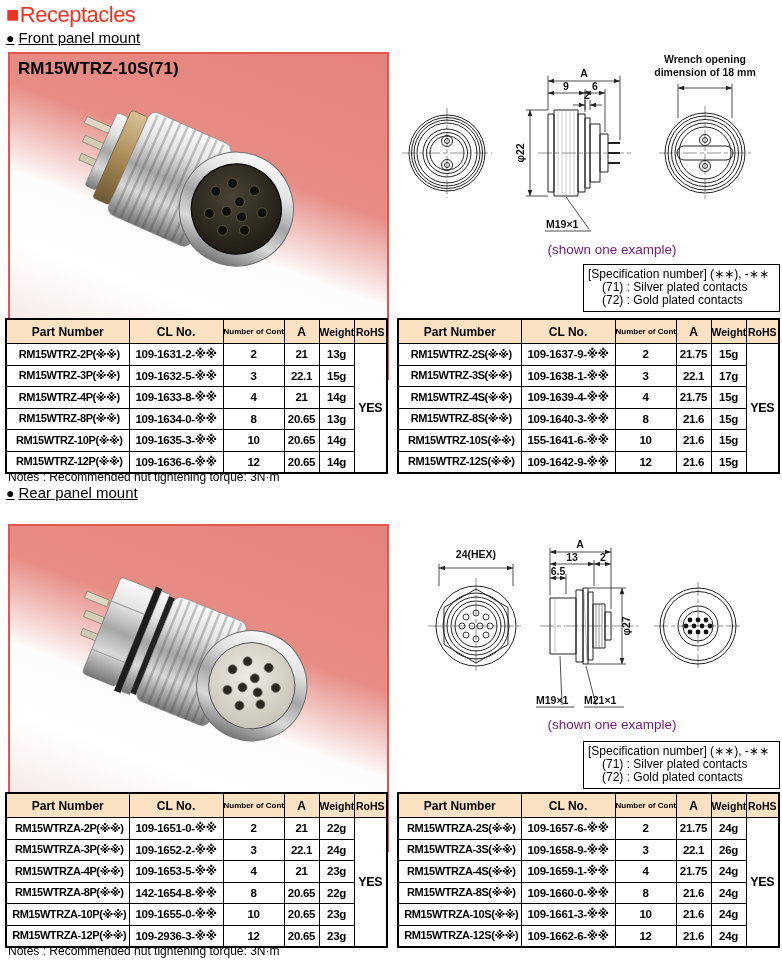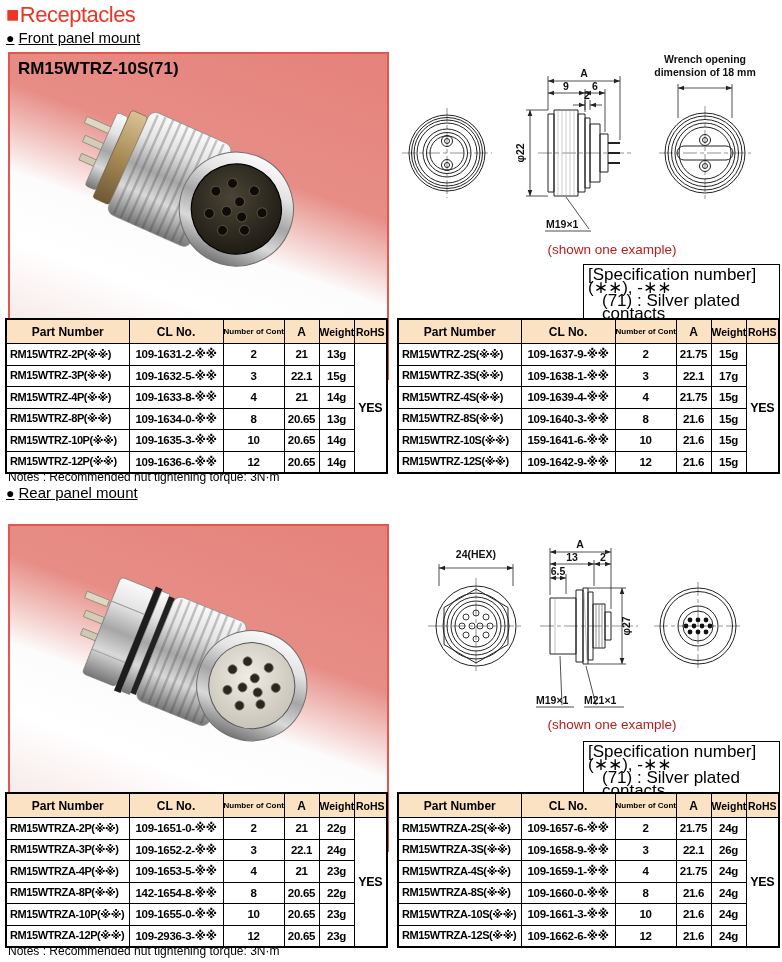--- a/index.html
+++ b/index.html
@@ -14,34 +14,34 @@
   .panel{position:absolute;left:8px;width:381px;height:328px;box-sizing:border-box;
          border:2px solid #e4564d;
          background:linear-gradient(200deg,#e5827b 0%,#e78d86 36%,#fdfcfc 55%,#ffffff 70%,#f0dcd9 100%);}
   .panel .panel-title{position:absolute;left:8px;top:5px;font-size:17px;font-weight:bold;color:#000;}
   .panel svg{position:absolute;left:38px;top:28px;}
 
   .drawing{position:absolute;left:398px;width:384px;height:205px;}
   .drawing text{font-size:10.5px;font-weight:bold;fill:#111;}
   .drawing line,.drawing path,.drawing circle,.drawing rect,.drawing polygon{vector-effect:non-scaling-stroke;}
 
-  .example-note{position:absolute;left:482px;width:260px;text-align:center;font-size:13.5px;color:#b91c1c;}
+  .example-note{position:absolute;left:482px;width:260px;text-align:center;font-size:13.5px;color:#701a75;}
 
   .spec-box{position:absolute;left:583px;width:197px;box-sizing:border-box;border:1.5px solid #000;
-            padding:3px 4px 4px 4px;font-size:17px;line-height:13px;background:#fff;}
+            padding:3px 4px 4px 4px;font-size:12px;line-height:13px;background:#fff;}
   .spec-box .l2,.spec-box .l3{padding-left:14px;}
 
   .parts-table{position:absolute;border-collapse:collapse;table-layout:fixed;width:381px;background:#fff;
                border:2px solid #000;font-weight:bold;}
   .parts-table th,.parts-table td{border:1px solid #000;text-align:center;padding:0;overflow:hidden;white-space:nowrap;}
   .parts-table thead th{background:#fbe2c3;height:23px;font-size:12px;border-bottom:1.5px solid #000;}
   .parts-table thead th.nc{font-size:8px;}
   .parts-table thead th.wt{font-size:10.5px;}
   .parts-table td{height:20.5px;font-size:11.5px;letter-spacing:-0.3px;}
-  .parts-table td.pn{text-align:left;padding-left:3px;font-size:11px;letter-spacing:-0.4px;}
+  .parts-table td.pn{text-align:center;padding-left:3px;font-size:11px;letter-spacing:-0.4px;}
   .parts-table td.rohs{font-size:12.5px;}
 
   .notes{position:absolute;left:8px;font-size:12px;color:#000;white-space:nowrap;}
 </style>
 </head>
 <body>
 
 <div id="page">
 
   <div class="page-title">
@@ -322,21 +322,21 @@
         </tr>
         <tr>
           <td class="pn">RM15WTRZ-8S(※※)</td>
           <td>109-1640-3-※※</td>
           <td>8</td>
           <td>21.6</td>
           <td>15g</td>
         </tr>
         <tr>
           <td class="pn">RM15WTRZ-10S(※※)</td>
-          <td>159-1641-6-※※</td>
+          <td>155-1641-6-※※</td>
           <td>10</td>
           <td>21.6</td>
           <td>15g</td>
         </tr>
         <tr>
           <td class="pn">RM15WTRZ-12S(※※)</td>
           <td>109-1642-9-※※</td>
           <td>12</td>
           <td>21.6</td>
           <td>15g</td>

